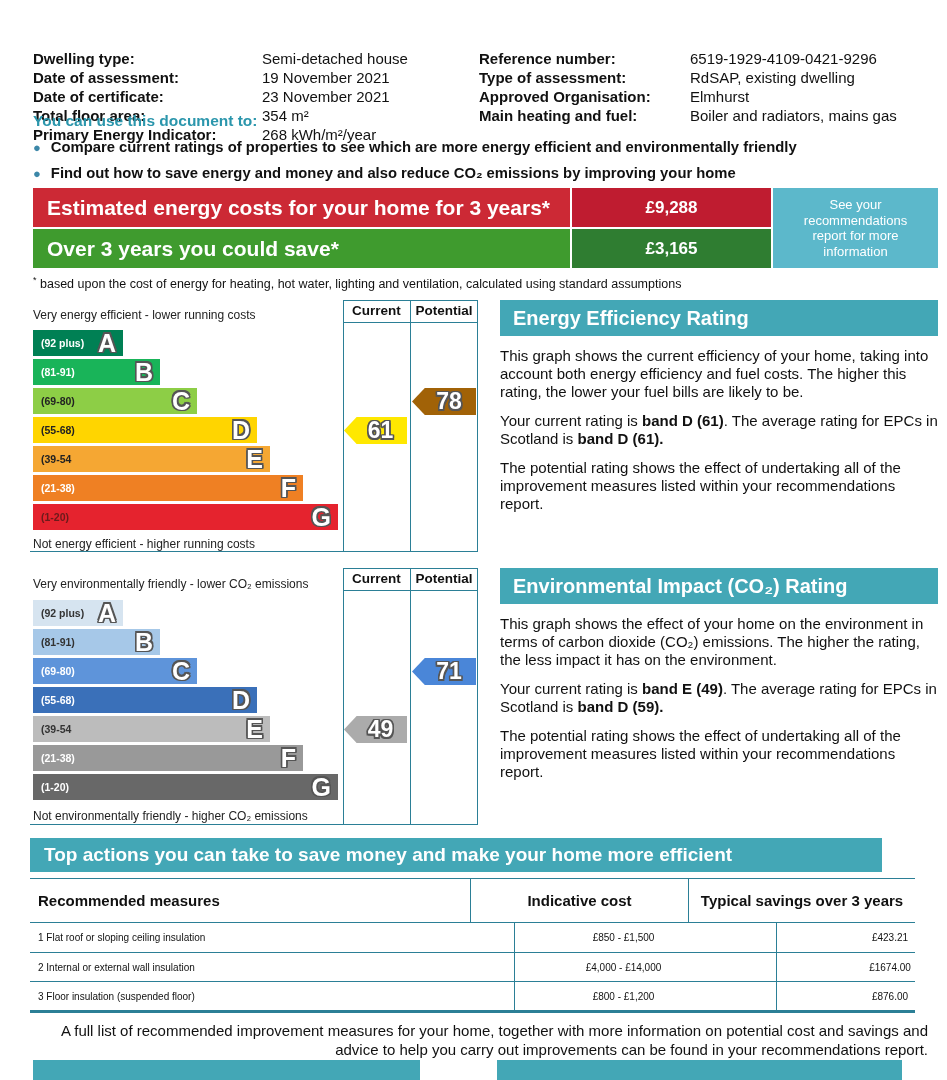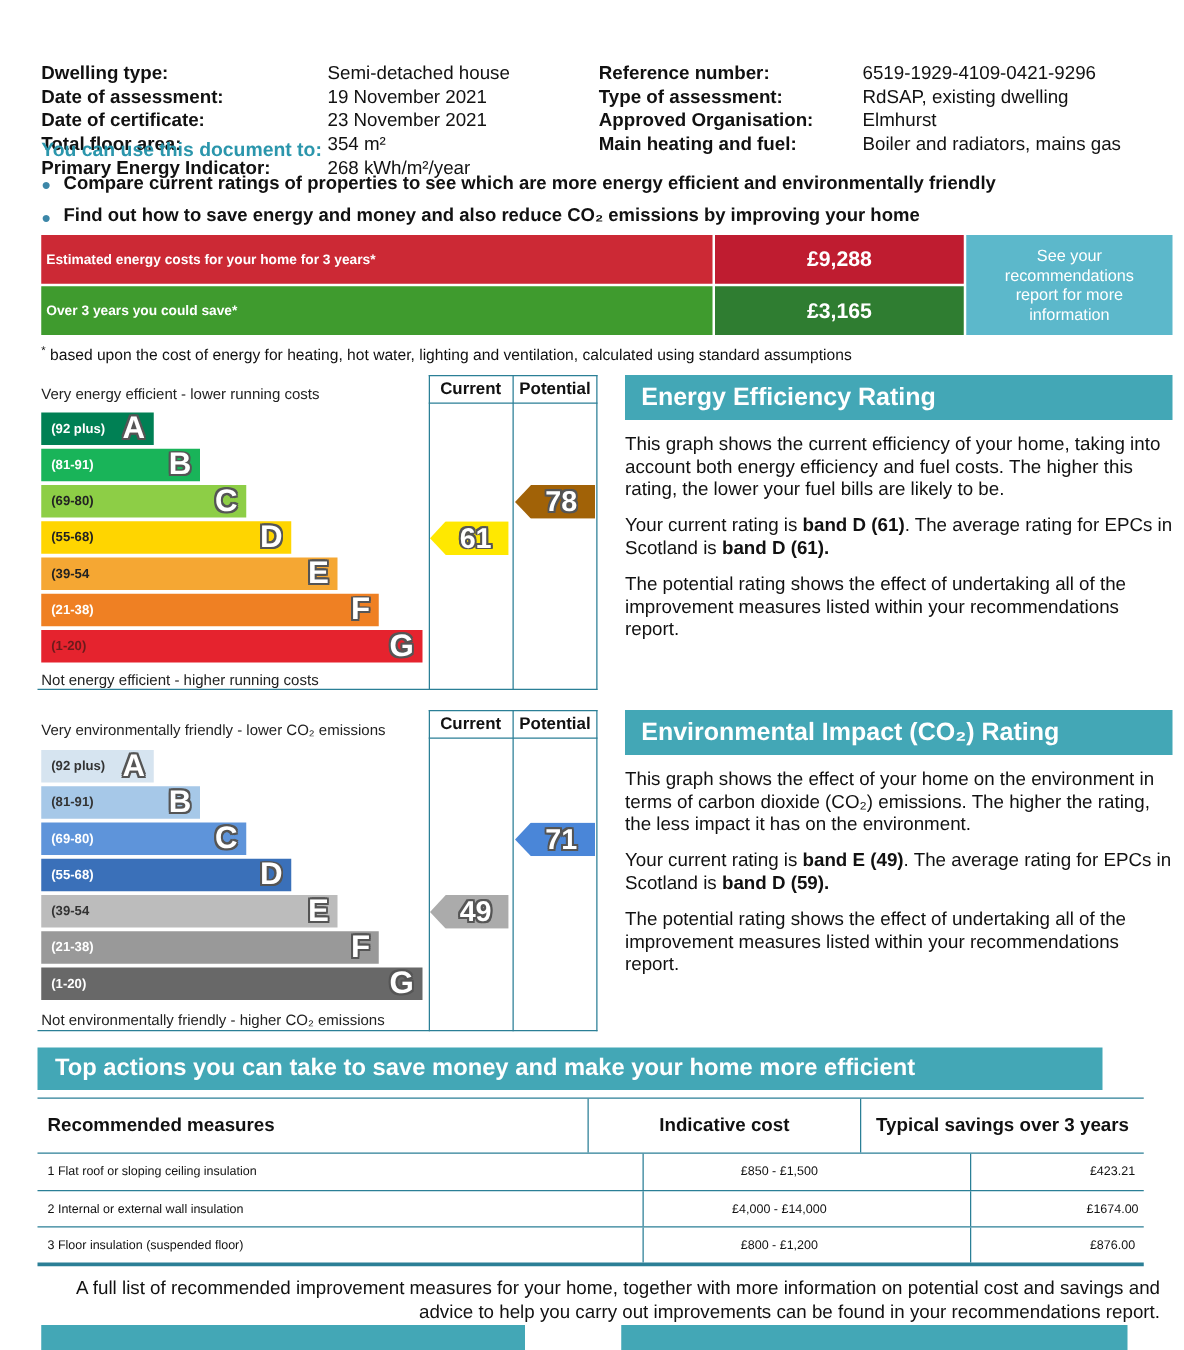--- a/index.html
+++ b/index.html
@@ -20,39 +20,39 @@
 
   
   #intro { position:absolute; left:33px; top:112px; width:900px; }
   #intro-heading { color:#2b96ac; font-weight:bold; font-size:15.5px; }
   .bullet-row { display:flex; margin-top:9px; font-weight:bold; font-size:14.8px; line-height:17px; }
   .bullet-dot { color:#3c87a8; margin-right:10px; font-size:13px; line-height:17px; }
 
   
   #costs { position:absolute; left:33px; top:188px; width:905px; }
   #costs-grid { display:grid; grid-template-columns:537px 199px 165px; grid-template-rows:39px 39px; gap:2px; }
-  .cost-label { color:#fff; font-weight:bold; font-size:11px; display:flex; align-items:center; padding-left:4px; }
+  .cost-label { color:#fff; font-weight:bold; font-size:21px; display:flex; align-items:center; padding-left:14px; }
   .cost-value { color:#fff; font-weight:bold; font-size:17px; display:flex; align-items:center; justify-content:center; }
   #cost-side { grid-column:3; grid-row:1 / 3; color:#fff; font-size:13px; line-height:15.5px; display:flex; align-items:center; justify-content:center; text-align:center; padding:0 14px; }
   #cost-footnote { margin-top:7px; font-size:12.5px; color:#111; }
   #cost-footnote sup { font-size:9px; }
 
   
   .chart { position:absolute; left:30px; width:448px; }
   .ch-line { position:absolute; background:#2b7f96; }
   .ch-colhead { position:absolute; top:3px; font-weight:bold; font-size:13.5px; text-align:center; }
   .ch-cur { left:313px; width:67px; }
   .ch-pot { left:380px; width:68px; }
   .ch-caption { position:absolute; left:3px; font-size:12px; color:#222; }
   .bands { position:absolute; left:3px; }
   .band { position:relative; height:26px; margin-bottom:3px; display:flex; align-items:center; }
   .band .range { font-size:10.5px; font-weight:bold; padding-left:8px; line-height:1; }
   .band .letter { position:absolute; right:7px; top:50%; transform:translateY(-50%); font-size:25px; font-weight:bold; color:#fff; line-height:1;
     text-shadow:-1.5px -1.5px 0 #555,1.5px -1.5px 0 #555,-1.5px 1.5px 0 #555,1.5px 1.5px 0 #555,-1.5px 0 0 #555,1.5px 0 0 #555,0 -1.5px 0 #555,0 1.5px 0 #555; }
-  .w0{width:90px}.w1{width:127px}.w2{width:164px}.w3{width:200px}.w4{width:237px}.w5{width:270px}.w6{width:305px}
+  .w0{width:90px}.w1{width:127px}.w2{width:164px}.w3{width:224px}.w4{width:237px}.w5{width:270px}.w6{width:305px}
   .rw{color:#fff}.rd{color:#222}.rg{color:#6b1b1b}.rd2{color:#333}
   .arrow { position:absolute; height:27px; display:flex; align-items:center; justify-content:center; padding-left:10px;
     clip-path:polygon(0 50%, 20% 0, 100% 0, 100% 100%, 20% 100%); }
   .arrow .num { font-size:23px; font-weight:bold; color:#fff; line-height:1;
     text-shadow:-1.5px -1.5px 0 #555,1.5px -1.5px 0 #555,-1.5px 1.5px 0 #555,1.5px 1.5px 0 #555,-1.5px 0 0 #555,1.5px 0 0 #555,0 -1.5px 0 #555,0 1.5px 0 #555; }
   .arrow.cur { left:314px; width:63px; }
   .arrow.pot { left:382px; width:64px; }
 
   
   .panel { position:absolute; left:500px; width:438px; }

